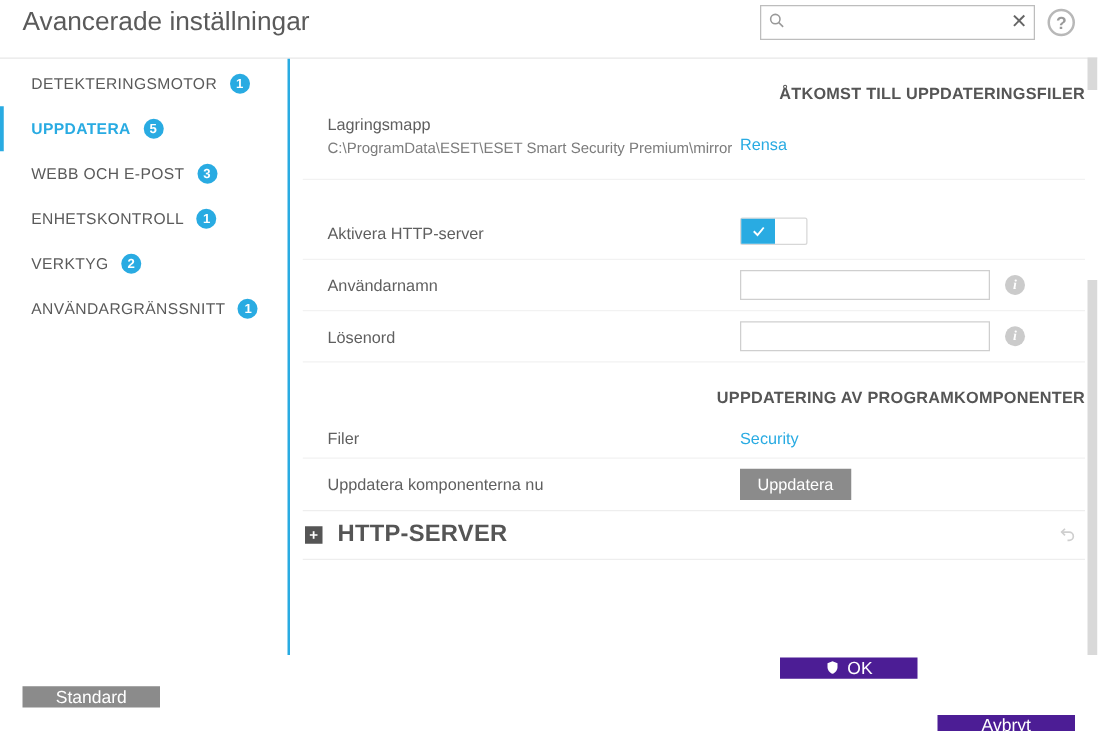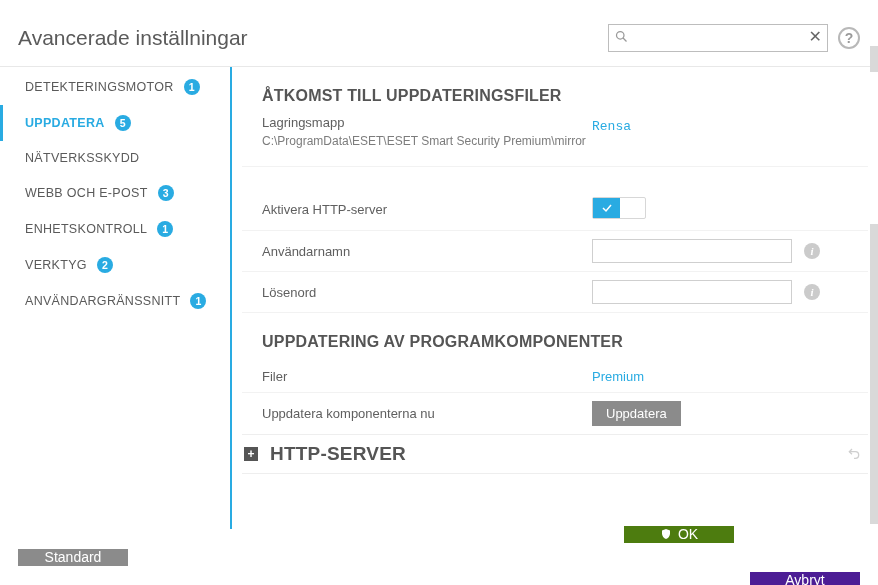--- a/index.html
+++ b/index.html
@@ -1,18 +1,18 @@
 <!DOCTYPE html>
 <html><head>
 <meta charset="utf-8">
 <style>
   * { box-sizing: border-box; margin: 0; padding: 0; }
   body { font-family: "Segoe UI", Arial, sans-serif; font-size: 13px; color: #4a4a4a; background: #fff; width: 878px; height: 585px; overflow: hidden; position: relative; }
 
-  .header { display: flex; align-items: center; justify-content: space-between; padding: 24px 18px 14px 18px; }
+  .header { display: flex; align-items: center; justify-content: space-between; padding: 4px 18px 14px 18px; }
   .title { font-size: 21px; font-weight: 400; color: #5a5a5a; }
   .header-right { display: flex; align-items: center; gap: 10px; }
   .search-box { position: relative; width: 220px; }
   .search-box input { width: 100%; height: 28px; border: 1px solid #bdbdbd; padding: 0 26px 0 26px; font-size: 13px; outline: none; }
   .search-box .mag { position: absolute; left: 6px; top: 5px; color: #888; }
   .search-box .clear { position: absolute; right: 6px; top: 3px; color: #666; cursor: pointer; font-size: 16px; }
   .help-icon { width: 22px; height: 22px; border: 2px solid #b8b8b8; border-radius: 50%; color: #9a9a9a; display: flex; align-items: center; justify-content: center; font-size: 14px; font-weight: bold; cursor: pointer; }
 
   .body { display: flex; height: 478px; }
 
@@ -25,21 +25,21 @@
   .content-wrap { flex: 1; display: flex; border-top: 1px solid #e8e8e8; }
   .vbar { width: 2px; background: #29abe2; margin-left: 10px; margin-right: 10px; }
   .content { flex: 1; overflow-y: auto; padding-right: 10px; position: relative; }
 
   .row { display: flex; align-items: center; padding: 8px 0; border-bottom: 1px solid #f2f2f2; }
   .row.noborder { border-bottom: none; }
   .row .lbl { flex: 0 0 350px; color: #5f5f5f; padding-left: 20px; }
   .row .ctrl { flex: 0 0 210px; }
   .row .info { flex: 0 0 20px; color: #bcbcbc; display:flex; justify-content:center; }
 
-  .section-head { font-weight: 700; color: #555; letter-spacing: .2px; padding: 20px 0 10px 20px; font-size: 16px; }
+  .section-head { font-weight: 700; color: #555; letter-spacing: .2px; padding: 20px 0 10px 20px; font-size: 13px; text-align: right; }
 
   .sub { color: #5f5f5f; padding: 0 0 4px 20px; font-size: 13px; }
   .path { color: #7c7c7c; padding: 0 0 10px 20px; font-size: 12px; }
   .link { color: #29abe2; cursor: pointer; }
 
   .toggle { width: 54px; height: 22px; background: #fff; border: 1px solid #d7d7d7; border-radius: 2px; position: relative; display: inline-block; cursor: pointer; }
   .toggle .knob { position: absolute; top: 0; left: 0; width: 27px; height: 20px; background: #29abe2; display:flex; align-items:center; justify-content:center; }
   .toggle .knob svg { stroke:#fff; }
 
   .text-input { width: 200px; height: 24px; border: 1px solid #cfcfcf; padding: 0 6px; font-size: 12px; }
@@ -47,21 +47,21 @@
   .btn-grey { background: #8b8b8b; color: #fff; border: none; padding: 5px 14px; cursor: pointer; font-size: 13px; }
 
   .expander { display:flex; align-items:center; border-top:1px solid #eee; border-bottom:1px solid #eee; padding:8px 6px 8px 0; background:#fff; }
   .expander .plus { width:14px; height:14px; background:#555; color:#fff; font-size:12px; line-height:14px; text-align:center; margin-right:12px; margin-left:2px; cursor:pointer; font-weight:bold; }
   .expander .etext { font-weight:700; color:#555; flex:1; font-size:19px; letter-spacing:.2px; }
   .expander .undo { color:#cfcfcf; cursor:pointer; }
 
   .footer { position:absolute; bottom:0; left:0; right:0; height:56px; display:flex; align-items:center; justify-content:space-between; padding:0 18px; background:#fff; }
   .fbtn { min-width:110px; height:17px; border:none; color:#fff; font-size:14px; cursor:pointer; display:inline-flex; align-items:center; justify-content:center; gap:6px;text-align:center; }
   .fbtn.std { background:#8b8b8b; }
-  .fbtn.ok { background:#4d7c0f; }
+  .fbtn.ok { background:#4c1d95; }
   .fbtn.cancel { background:#4c1d95;margin-top:46px; }
 
   .info-circle { width:16px;height:16px;border-radius:50%;background:#cbcbcb;color:#fff;display:inline-flex;align-items:center;justify-content:center;font-size:11px;font-weight:bold;font-style:italic;font-family:Georgia,serif;}
 
   .gap { height: 22px; }
 
   .scroll-indicator { position:absolute; right:0; top:46px; width:8px; background:#d9d9d9; }
   .scroll-indicator.top { height:26px; }
   .scroll-indicator.bot { top:224px; height:300px; }
 </style>
@@ -92,23 +92,20 @@
   <div class="sidebar">
     <div class="side-item">
       <span class="label">DETEKTERINGSMOTOR</span>
       <span class="badge">1</span>
     </div>
     <div class="side-item active">
       <span class="label">UPPDATERA</span>
       <span class="badge">5</span>
     </div>
     <div class="side-item">
-      <span class="label">NÄTVERKSSKYDD</span>
-    </div>
-    <div class="side-item">
       <span class="label">WEBB OCH E-POST</span>
       <span class="badge">3</span>
     </div>
     <div class="side-item">
       <span class="label">ENHETSKONTROLL</span>
       <span class="badge">1</span>
     </div>
     <div class="side-item">
       <span class="label">VERKTYG</span>
       <span class="badge">2</span>
@@ -118,26 +115,26 @@
       <span class="badge">1</span>
     </div>
   </div>
 
   <div class="content-wrap">
     <div class="vbar"></div>
     <div class="content">
 
 
       <div class="section-head">ÅTKOMST TILL UPPDATERINGSFILER</div>
-      <div style="display:flex;align-items:flex-start;border-bottom:1px solid #f2f2f2;padding-bottom:8px;">
+      <div style="display:flex;align-items:center;border-bottom:1px solid #f2f2f2;padding-bottom:8px;">
         <div style="flex:0 0 350px;">
           <div class="sub">Lagringsmapp</div>
           <div class="path">C:\ProgramData\ESET\ESET Smart Security Premium\mirror</div>
         </div>
-        <div style="flex:0 0 210px;padding-top:4px;font-family:Liberation Mono, monospace;">
+        <div style="flex:0 0 210px;padding-top:4px;">
           <span class="link">Rensa</span>
         </div>
       </div>
 
       <div class="gap"></div>
 
       <div class="row">
         <div class="lbl">Aktivera HTTP-server</div>
         <div class="ctrl">
           <div class="toggle">
@@ -163,21 +160,21 @@
         <div class="ctrl"><input class="text-input" type="password" style=""></div>
         <div class="info">
             <span class="info-circle">i</span>
           </div>
       </div>
 
       <div class="section-head">UPPDATERING AV PROGRAMKOMPONENTER</div>
 
       <div class="row">
         <div class="lbl">Filer</div>
-        <div class="ctrl"><span class="link">Premium</span></div>
+        <div class="ctrl"><span class="link">Security</span></div>
       </div>
 
 
       <div class="row noborder">
         <div class="lbl">Uppdatera komponenterna nu</div>
         <div class="ctrl"><button class="btn-grey">Uppdatera</button></div>
       </div>
 
       <div class="expander">
         <div class="plus">+</div>

